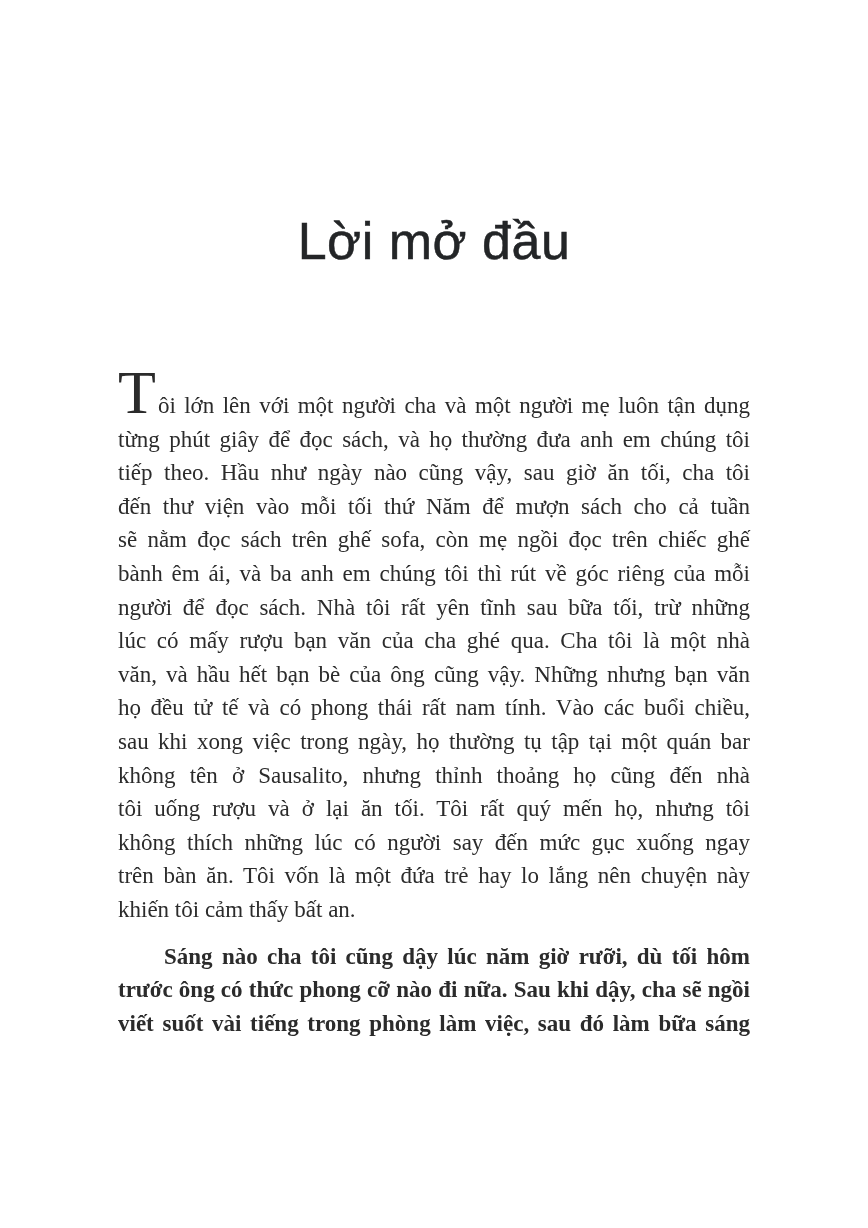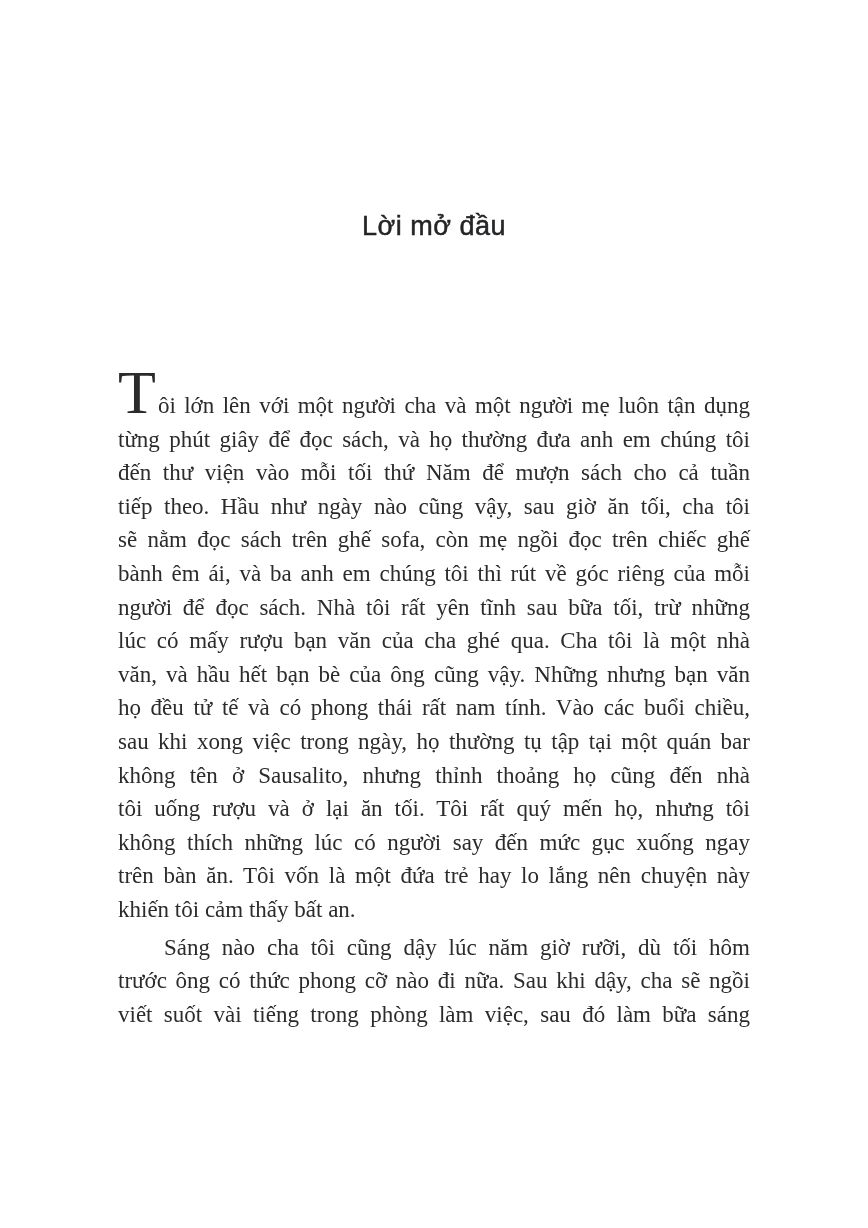--- a/index.html
+++ b/index.html
@@ -17,21 +17,21 @@
   .chapter-title {
     position: absolute;
     top: 210px;
     left: 0;
     width: 100%;
     margin: 0;
     text-align: center;
     font-family: "Liberation Sans", sans-serif;
     font-weight: 500;
     -webkit-text-stroke: 0.5px currentColor;
-    font-size: 27px;
+    font-size: 52px;
     line-height: 1.2;
     letter-spacing: 0.5px;
     color: #232527;
   }
 
   .body-text {
     position: absolute;
     top: 389px;
     left: 118px;
     width: 632px;
@@ -44,21 +44,21 @@
     text-align: justify;
     text-align-last: justify;
     overflow: visible;
     white-space: normal;
   }
 
   .line.flush-left {
     text-align-last: left;
   }
 
-  .para-2 { margin-top: 4px; }
+  .para-2 { margin-top: 13px; font-weight: bold; }
   .para-2 .line.indented { text-indent: 46px; }
 
   .dropcap {
     font-size: 62px;
     line-height: 0;
     padding-right: 2px;
     color: #2b2b2b;
   }
 </style>
 </head>
@@ -66,22 +66,22 @@
 
 <div class="page">
 
   <h1 class="chapter-title">Lời mở đầu</h1>
 
   <div class="body-text">
 
     <div class="para-1">
       <div class="line first-line"><span class="dropcap">T</span><span>ôi lớn lên với một người cha và một người mẹ luôn tận dụng</span></div>
       <div class="line">từng phút giây để đọc sách, và họ thường đưa anh em chúng tôi</div>
+      <div class="line">tiếp theo. Hầu như ngày nào cũng vậy, sau giờ ăn tối, cha tôi</div>
       <div class="line">đến thư viện vào mỗi tối thứ Năm để mượn sách cho cả tuần</div>
-      <div class="line">tiếp theo. Hầu như ngày nào cũng vậy, sau giờ ăn tối, cha tôi</div>
       <div class="line">sẽ nằm đọc sách trên ghế sofa, còn mẹ ngồi đọc trên chiếc ghế</div>
       <div class="line">bành êm ái, và ba anh em chúng tôi thì rút về góc riêng của mỗi</div>
       <div class="line">người để đọc sách. Nhà tôi rất yên tĩnh sau bữa tối, trừ những</div>
       <div class="line">lúc có mấy rượu bạn văn của cha ghé qua. Cha tôi là một nhà</div>
       <div class="line">văn, và hầu hết bạn bè của ông cũng vậy. Những nhưng bạn văn</div>
       <div class="line">họ đều tử tế và có phong thái rất nam tính. Vào các buổi chiều,</div>
       <div class="line">sau khi xong việc trong ngày, họ thường tụ tập tại một quán bar</div>
       <div class="line">không tên ở Sausalito, nhưng thỉnh thoảng họ cũng đến nhà</div>
       <div class="line">tôi uống rượu và ở lại ăn tối. Tôi rất quý mến họ, nhưng tôi</div>
       <div class="line">không thích những lúc có người say đến mức gục xuống ngay</div>

